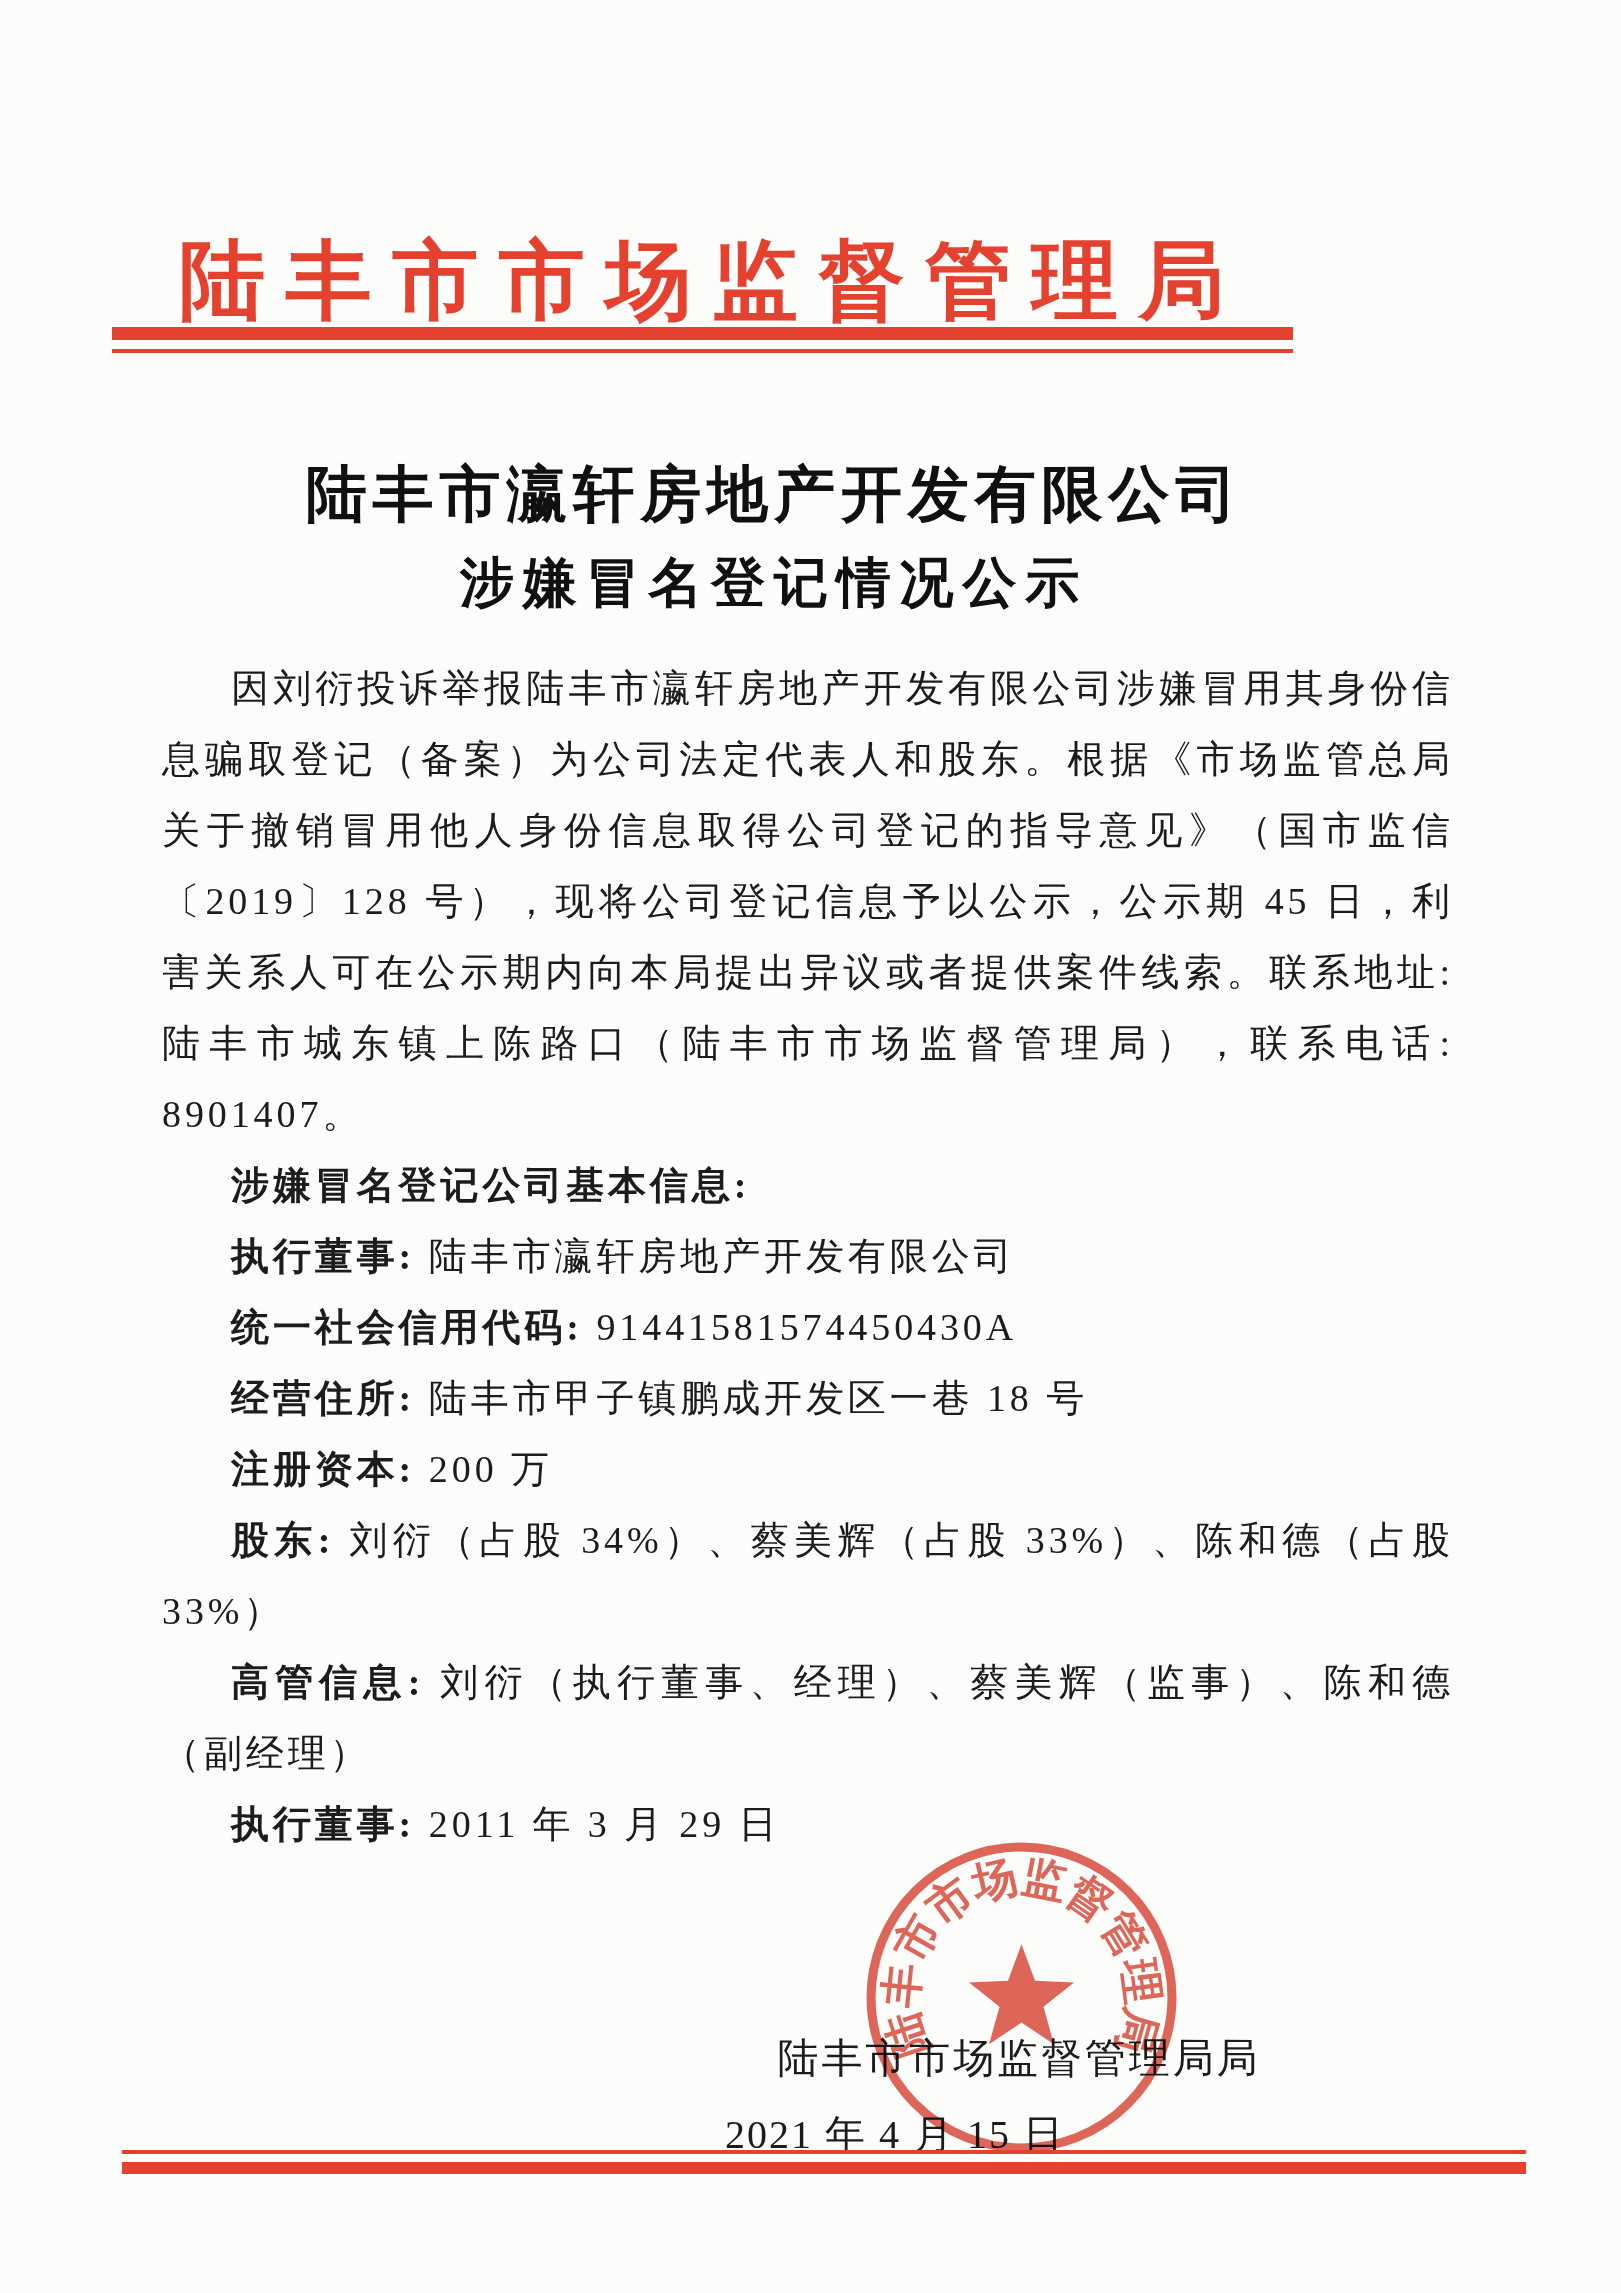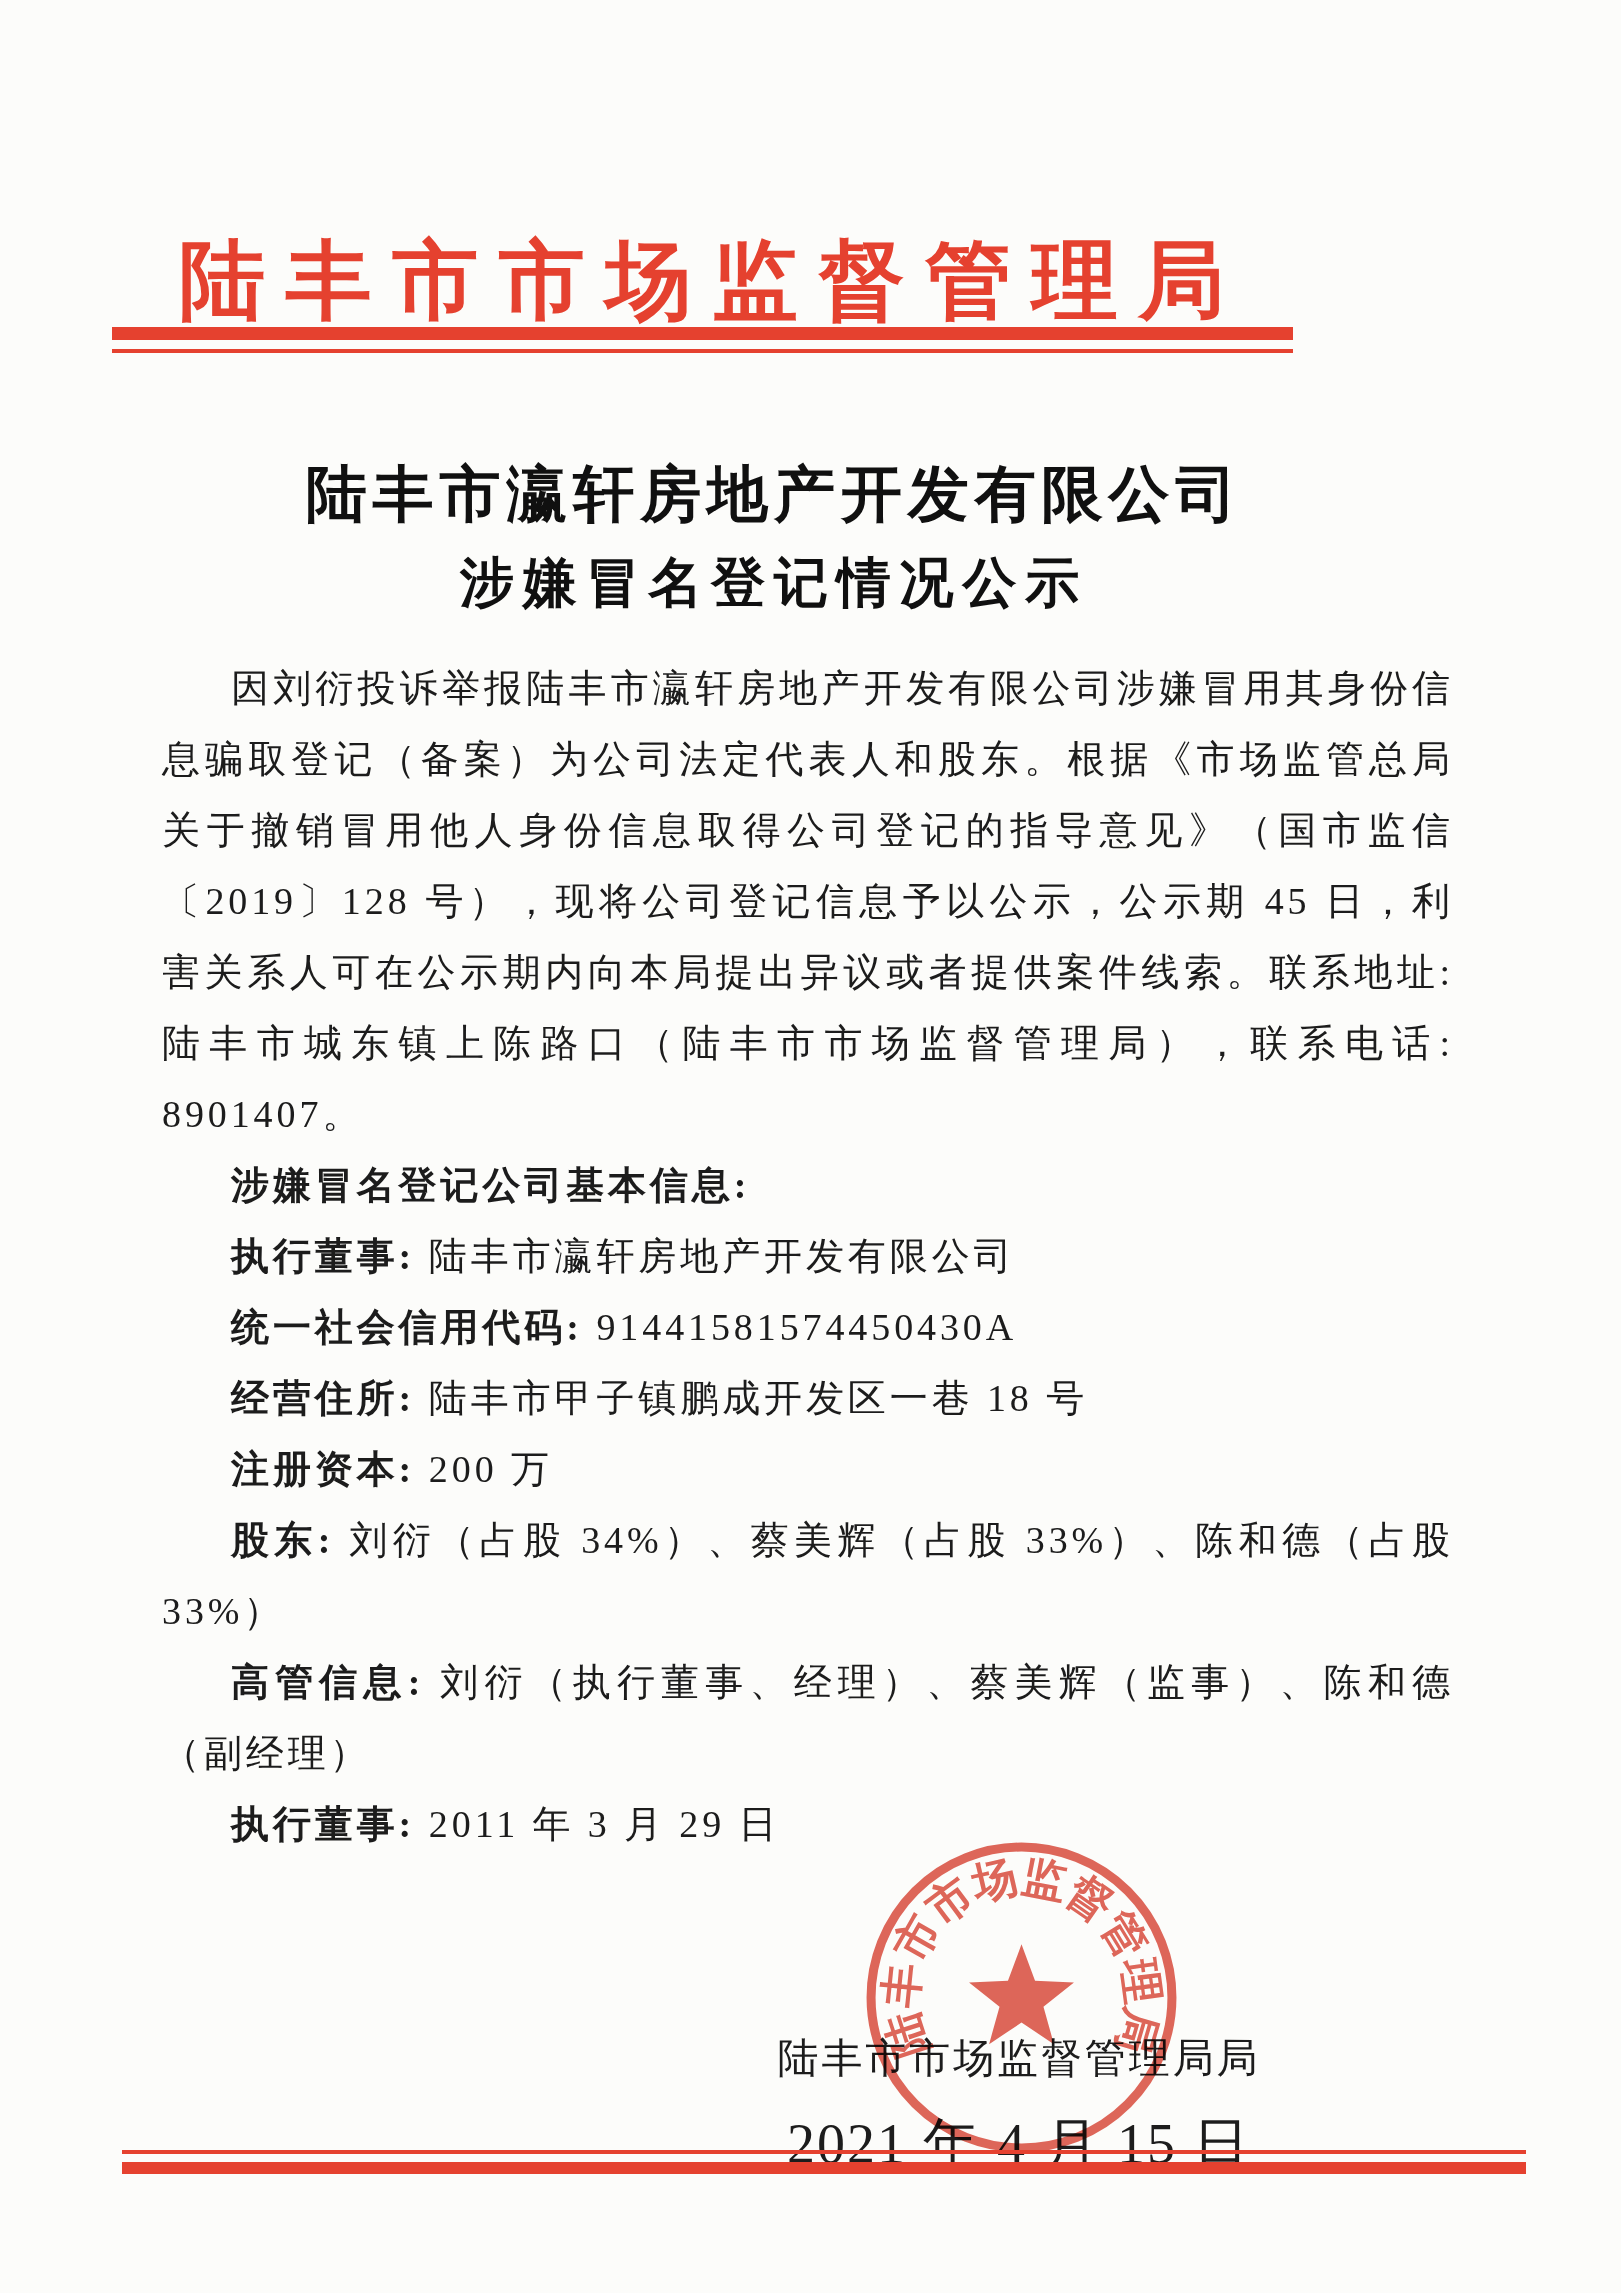--- a/index.html
+++ b/index.html
@@ -43,21 +43,21 @@
   .body-block p{margin:0;text-indent:69px;}
   .lbl{font-weight:bold;margin-right:13.7px;}
   .heading{font-weight:bold;}
   
   .sig-agency{
     position:absolute;top:2031px;left:725px;width:588px;
     text-align:center;font-size:41px;letter-spacing:2.9px;color:#1c1c1c;white-space:nowrap;
   }
   .sig-date{
     position:absolute;top:2107px;left:725px;width:588px;
-    text-align:center;font-size:56px;letter-spacing:2px;color:#1c1c1c;white-space:nowrap;
+    font-size:40px;letter-spacing:2px;color:#1c1c1c;white-space:nowrap;
   }
   
   .seal{
     position:absolute;top:1827px;left:851px;width:341px;height:341px;
     opacity:.82;mix-blend-mode:multiply;
   }
 </style>
 </head>
 <body>
 

